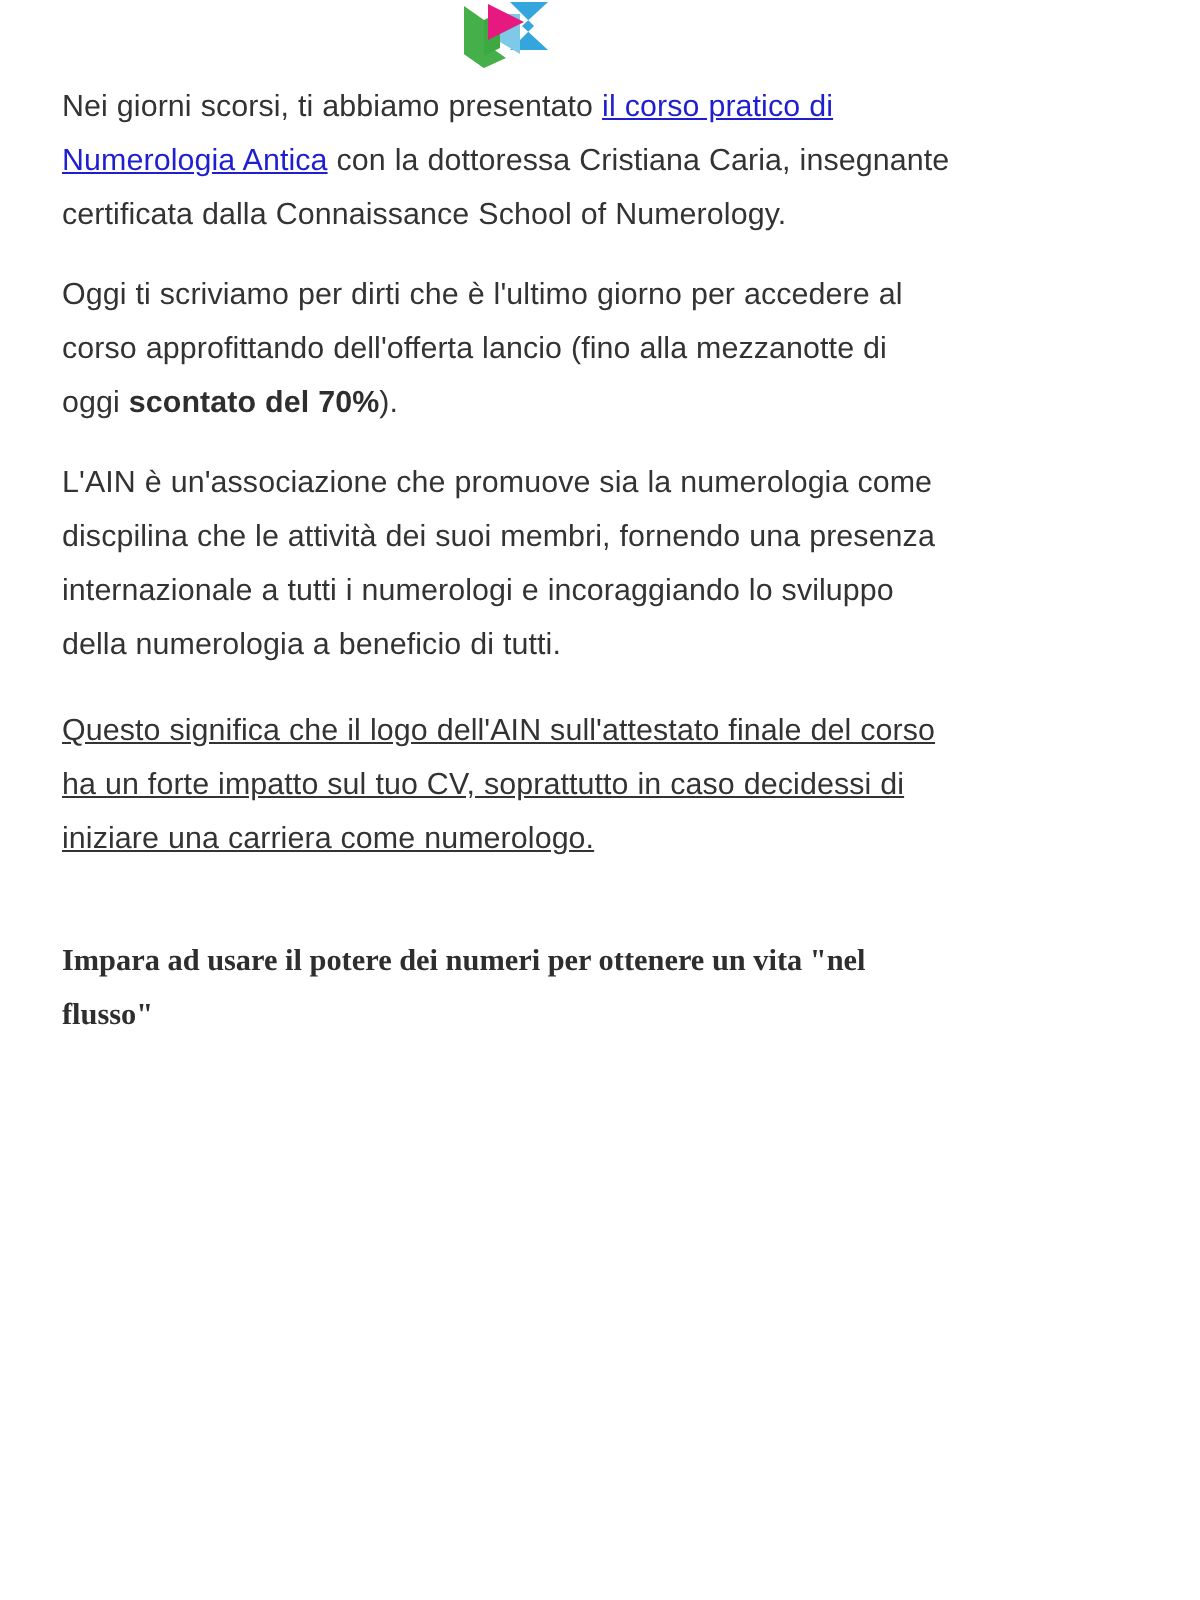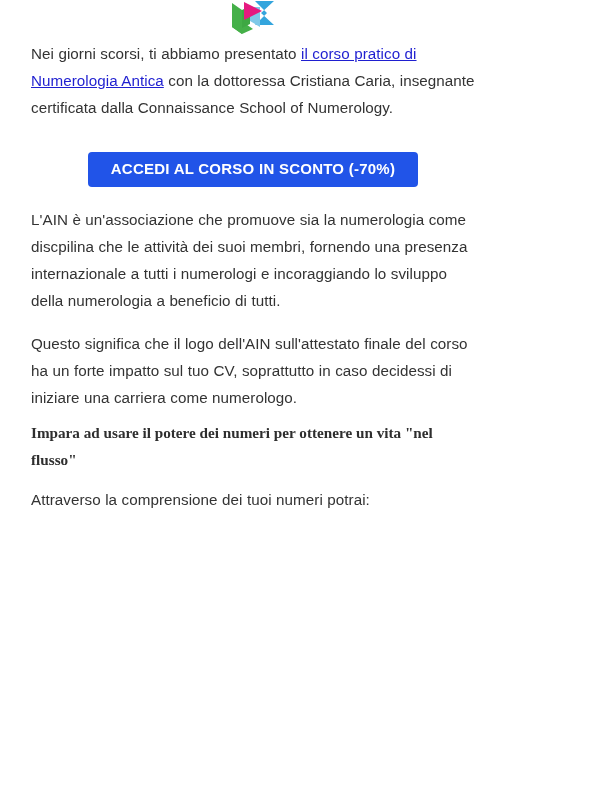--- a/index.html
+++ b/index.html
@@ -47,21 +47,21 @@
 
   p.para {
     margin: 0 0 13px 0;
     font-size: 15.2px;
     line-height: 27px;
     color: #333333;
     letter-spacing: 0.05px;
     word-spacing: 0.2px;
   }
   p.para.tight { margin-bottom: 16px; }
-  p.para.gap-lg { margin-bottom: 8px; }
+  p.para.gap-lg { margin-bottom: 34px; text-decoration: underline; }
 
   .b { font-weight: bold; color: #2e2e2e; }
 
   a.inline-link {
     color: #1f1fd0;
     text-decoration: underline;
   }
 
   .tofu {
     display: inline-block;
@@ -120,30 +120,27 @@
 
         <path d="M15 1 L33 10 L15 19 Z" fill="#e5197f"></path>
       </svg>
     </span>
   </div>
 
   <div class="content">
 
     <p class="para"><span>Nei giorni scorsi, ti abbiamo presentato </span><a href="#" class="inline-link">il corso pratico di Numerologia Antica</a><span> con la dottoressa Cristiana Caria, insegnante certificata dalla Connaissance School of Numerology.</span></p>
 
+    <p class="para"><span>Oggi ti scriviamo per dirti che è l'ultimo giorno per accedere al corso approfittando dell'offerta lancio (fino alla mezzanotte di oggi </span><span class="b">scontato del 70%</span><span>).</span></p>
 
 
-    <div class="cta-row">
-      <a href="#" class="cta-button">ACCEDI AL CORSO IN SCONTO (-70%)</a>
-    </div>
 
 
 
     <p class="para tight"><span>L'AIN è un'associazione che promuove sia la numerologia come discpilina che le attività dei suoi membri, fornendo una presenza internazionale a tutti i numerologi e incoraggiando lo sviluppo della numerologia a beneficio di tutti.</span></p>
 
     <p class="para gap-lg"><span>Questo significa che il logo dell'AIN sull'attestato finale del corso ha un forte impatto sul tuo CV, soprattutto in caso decidessi di iniziare una carriera come numerologo.</span></p>
 
     <p class="heading-bold">Impara ad usare il potere dei numeri per ottenere un vita "nel flusso"</p>
 
-    <p class="para">Attraverso la comprensione dei tuoi numeri potrai:</p>
 
   </div>
 </div>
 
 </body></html>

